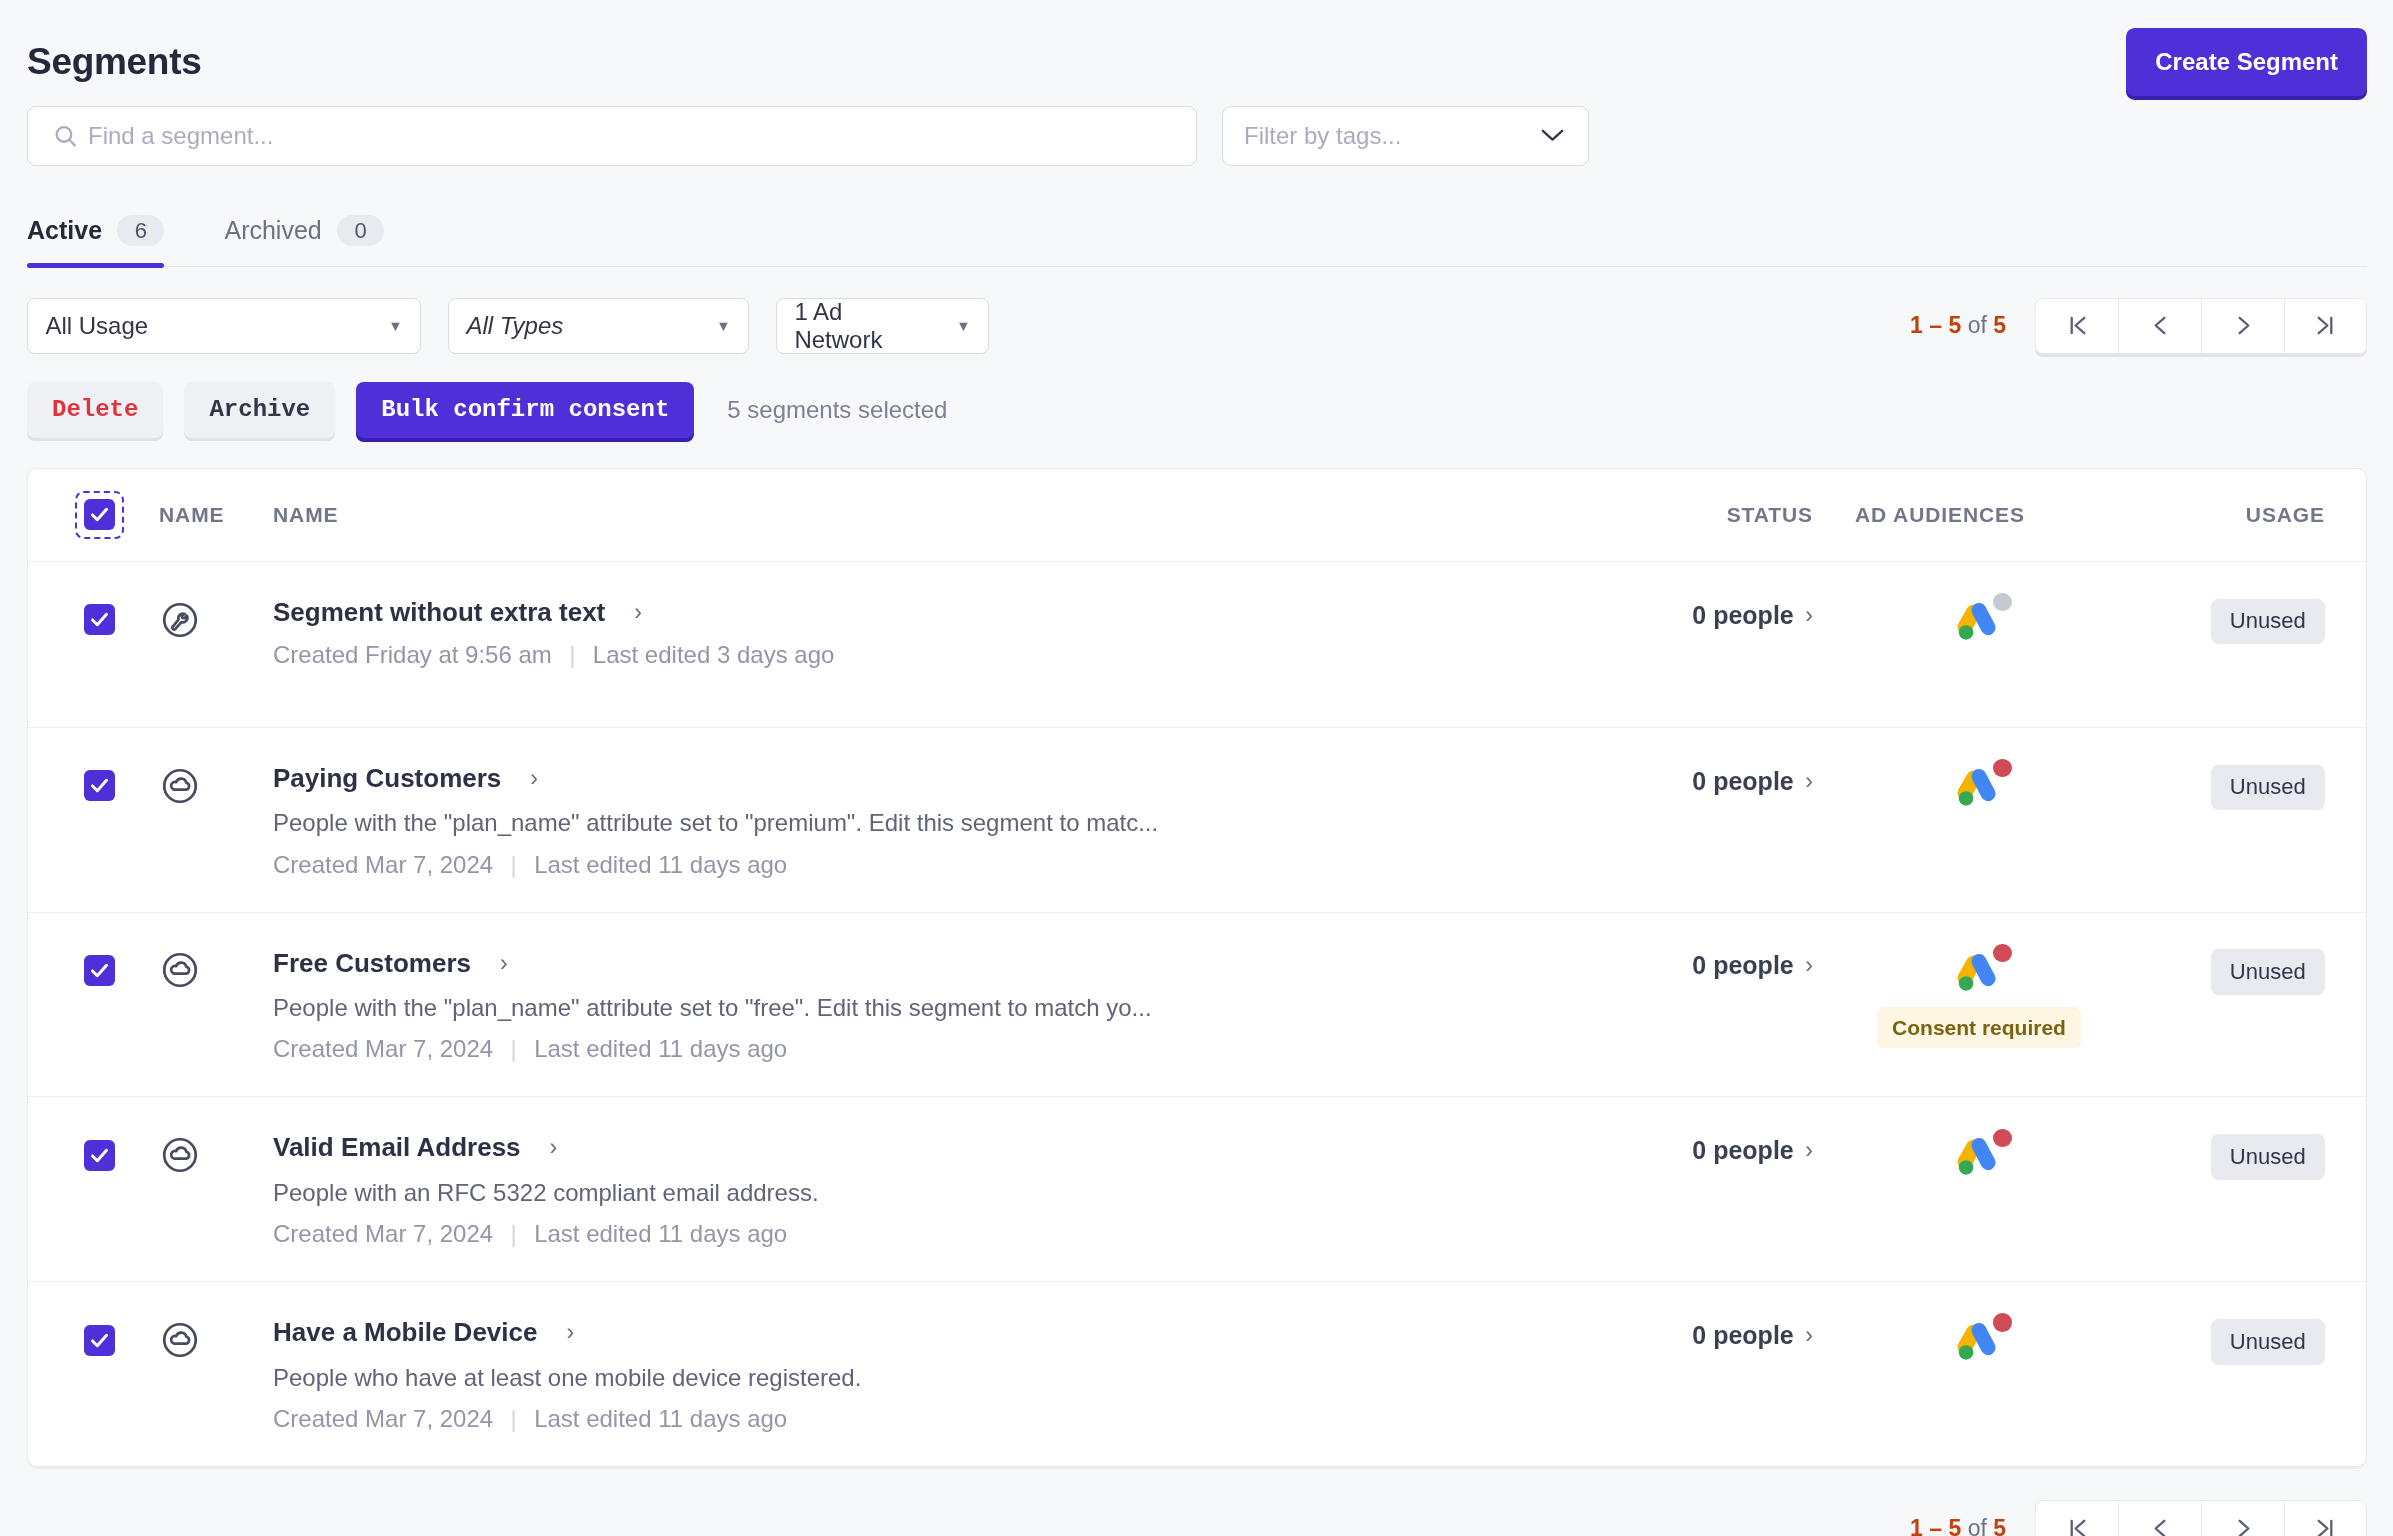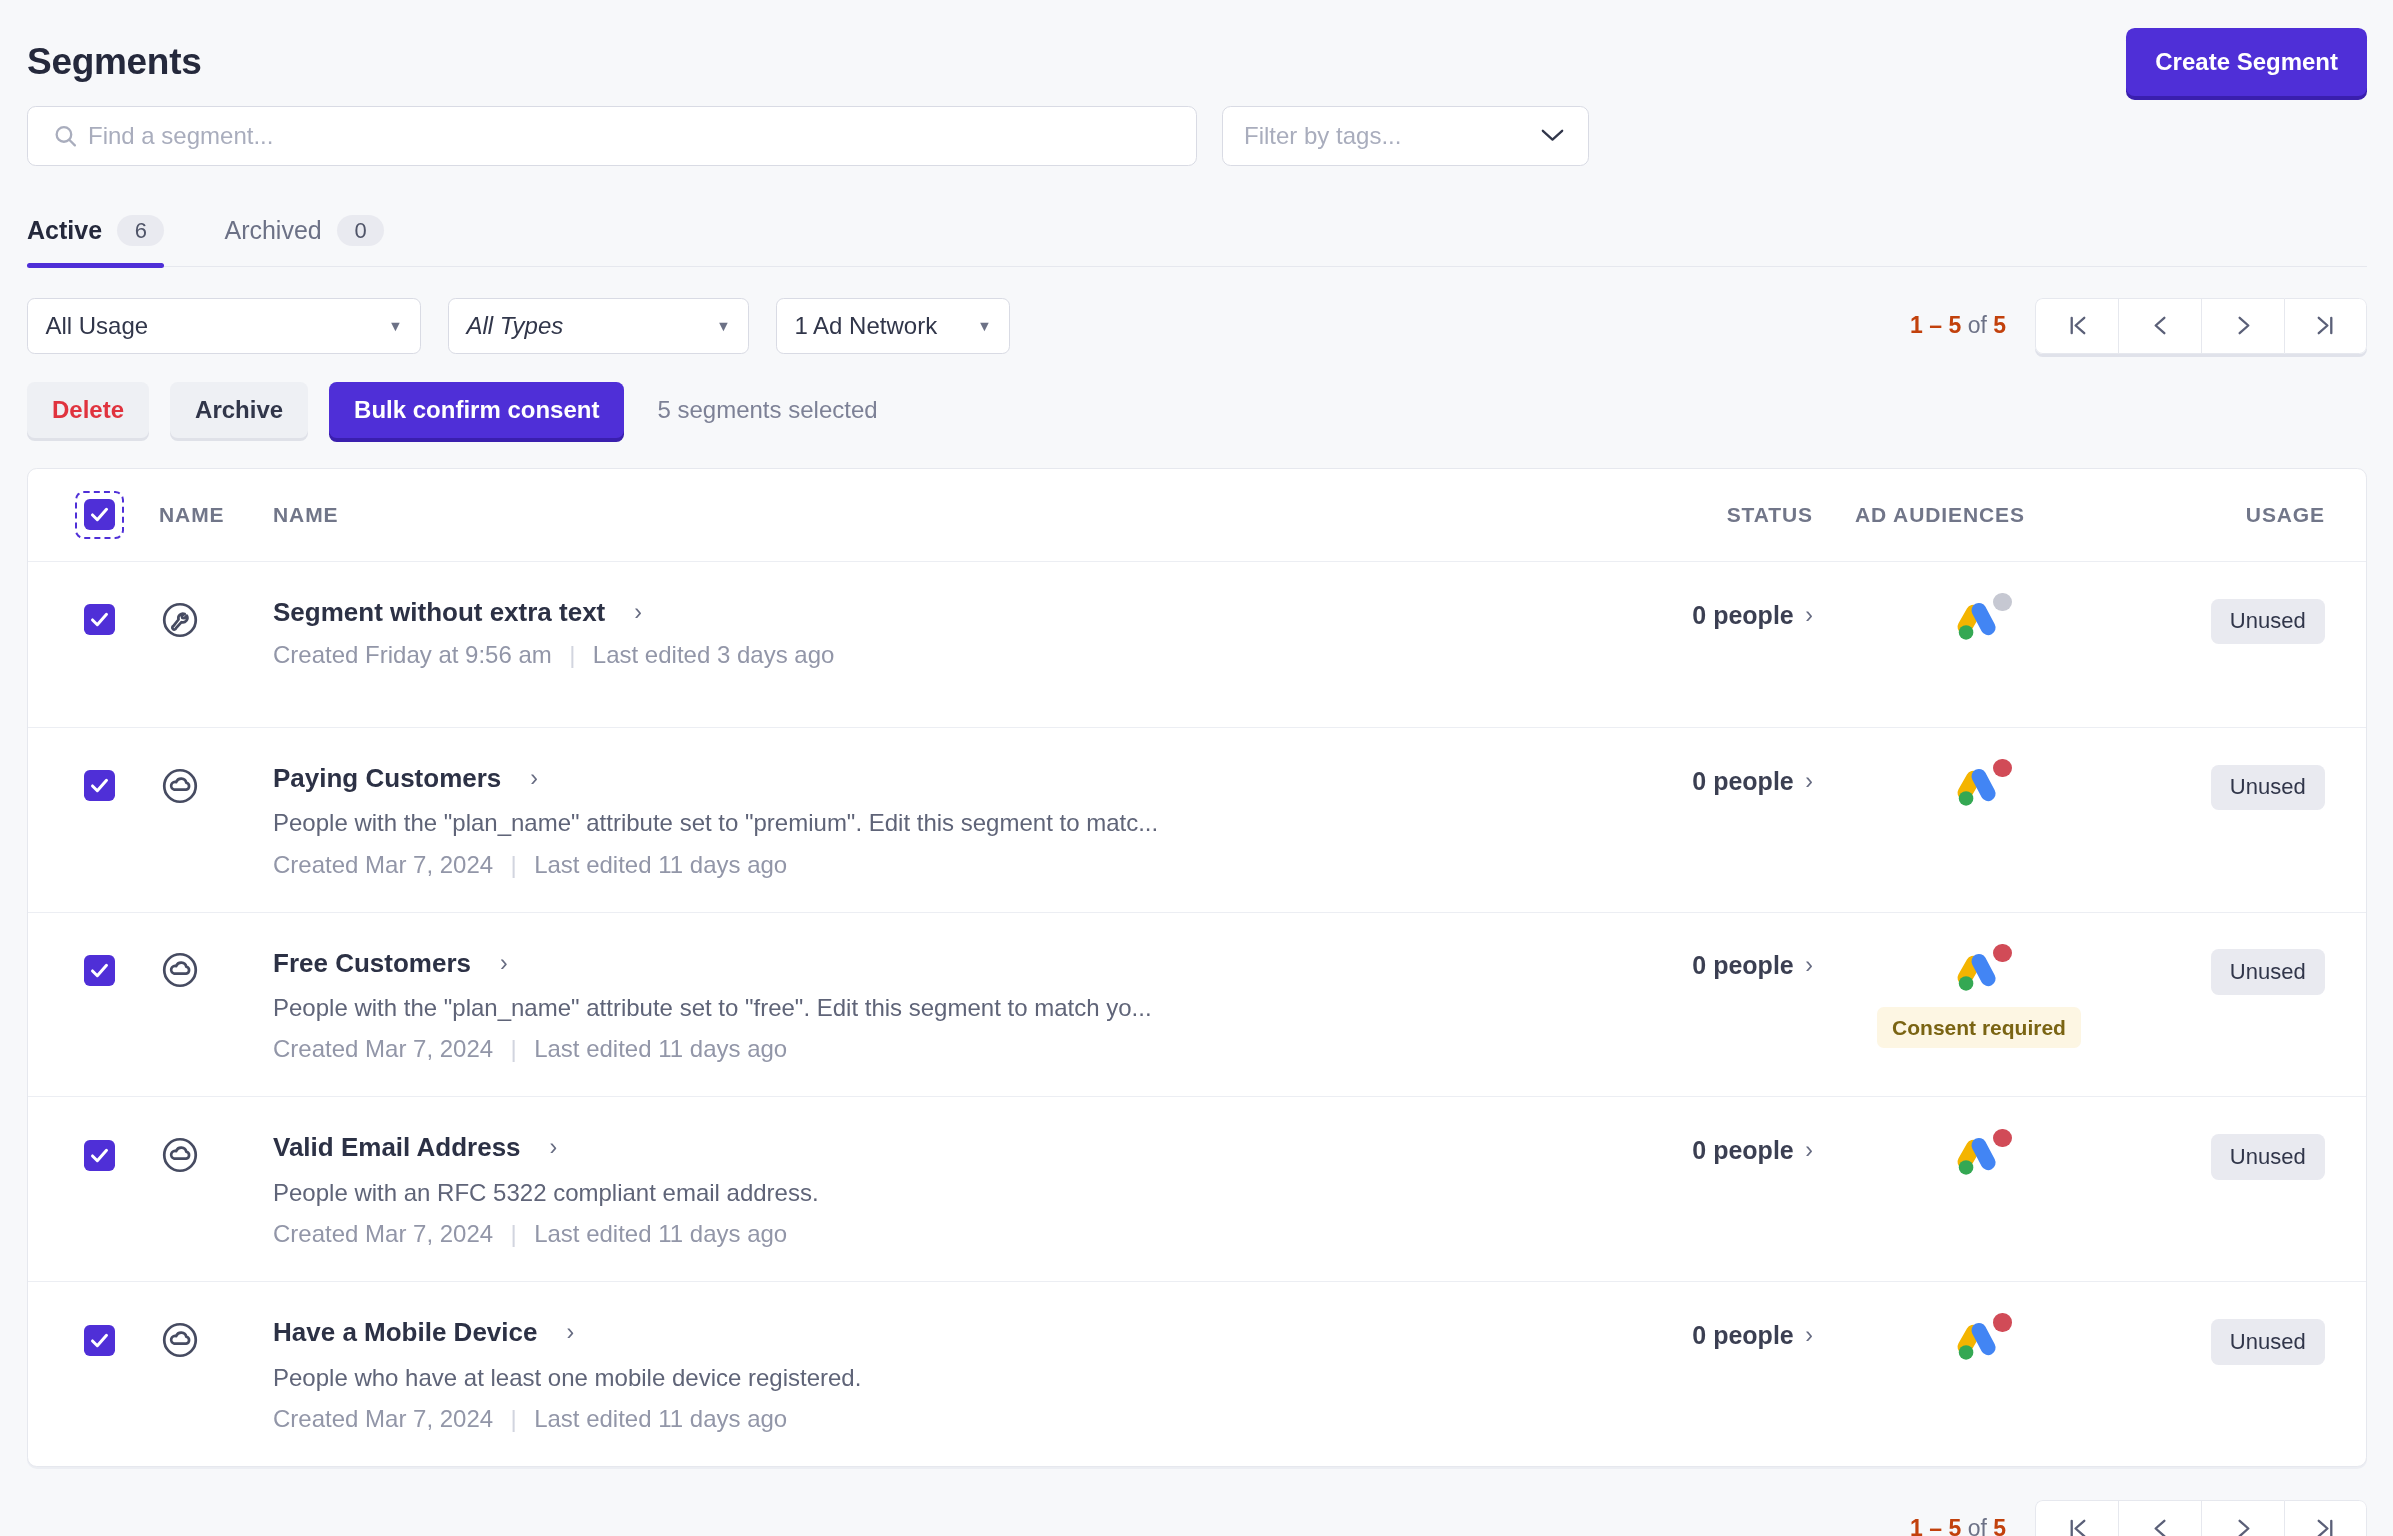--- a/index.html
+++ b/index.html
@@ -86,21 +86,21 @@
     height: 56px; display: flex; align-items: center;
     padding: 0 17.4px; font-size: 24px; color: #31364a;
     cursor: pointer; margin-right: 27px;
   }
   .select .caret {
     margin-left: auto; padding-left: 25px;
     font-size: 14.5px; color: #6c7186;
   }
   .sel-usage { width: 394px; }
   .sel-types { width: 301px; font-style: italic; }
-  .sel-network { width: 234px; }
+  .sel-network { width: 213px; }
 
   .pager {
     margin-left: auto; display: flex; align-items: center; gap: 29px;
   }
   .pager-label { font-size: 23px; color: #6c7186; }
   .pager-label b { color: #c2410c; font-weight: bold; }
   .pager-btns {
     display: flex; border-radius: 7.7px; overflow: hidden;
     box-shadow: 0 2.9px 0 0 #e0e2ea;
   }
@@ -110,21 +110,21 @@
     display: flex; align-items: center; justify-content: center;
     cursor: pointer; color: #5b6078;
   }
   .pager-btn:last-child { border-right: 1.9px solid #e6e8ee; }
   .pager-btn:first-child { border-top-left-radius: 7.7px; border-bottom-left-radius: 7.7px; }
   .pager-btn:last-child  { border-top-right-radius: 7.7px; border-bottom-right-radius: 7.7px; }
 
   
   .bulk-bar { display: flex; align-items: center; margin-top: 25px; height: 62px; }
   .bulk-btn {
-    height: 56px; border-radius: 7.7px; font-family: Liberation Sans, sans-serif;
+    height: 56px; border-radius: 7.7px; font-family: Liberation Mono, monospace;
     font-size: 24px; font-weight: bold; padding: 0 25px;
     display: flex; align-items: center; cursor: pointer; border: none;
   }
   .btn-delete { background: #eef0f4; color: #e0333e; box-shadow: 0 2.9px 0 0 #dfe1e8; margin-right: 21px; }
   .btn-archive { background: #eef0f4; color: #31364a; box-shadow: 0 2.9px 0 0 #dfe1e8; margin-right: 21px; }
   .btn-bulk { background: #4f2fd7; color: #fff; box-shadow: 0 3.9px 0 0 #3a1fae; }
   .selected-text { margin-left: 33px; font-size: 24px; color: #7d8196; }
 
   
   .table {

